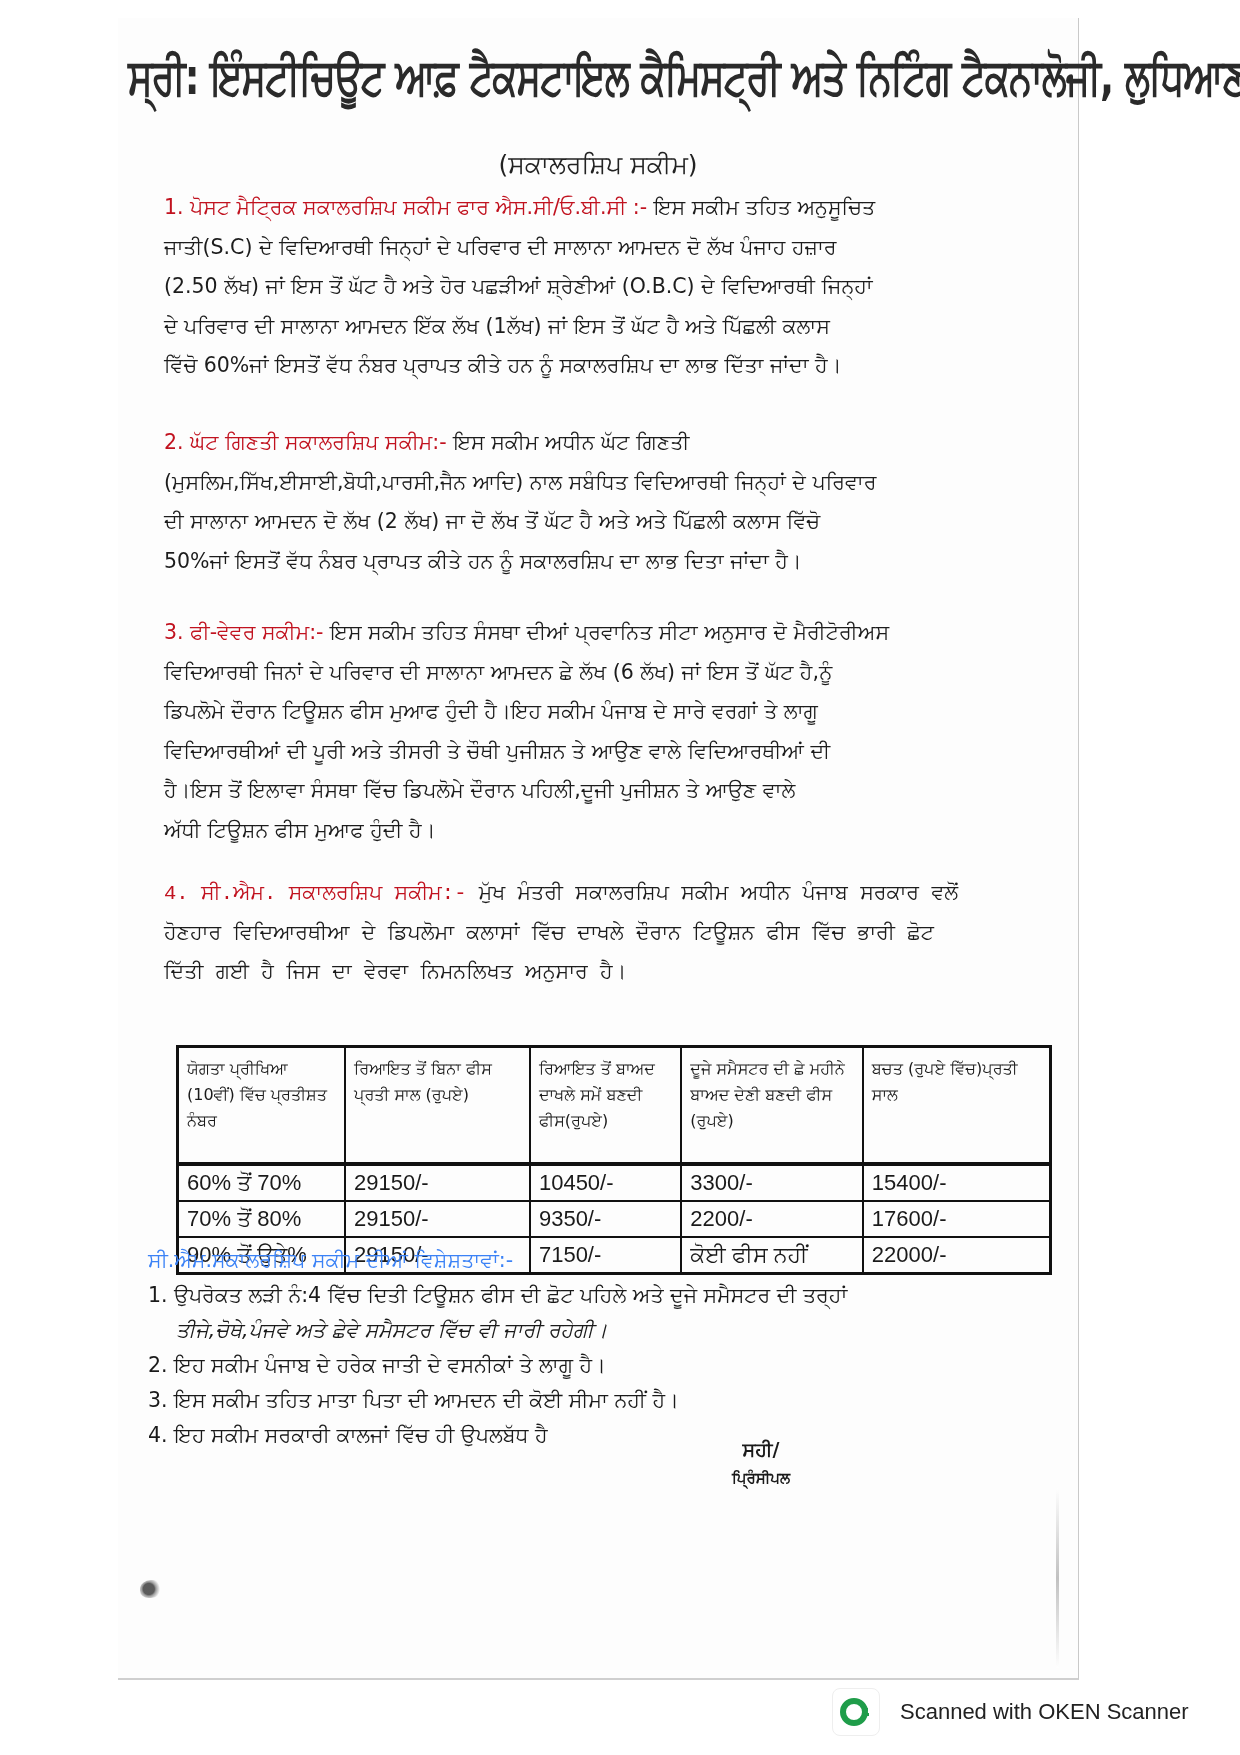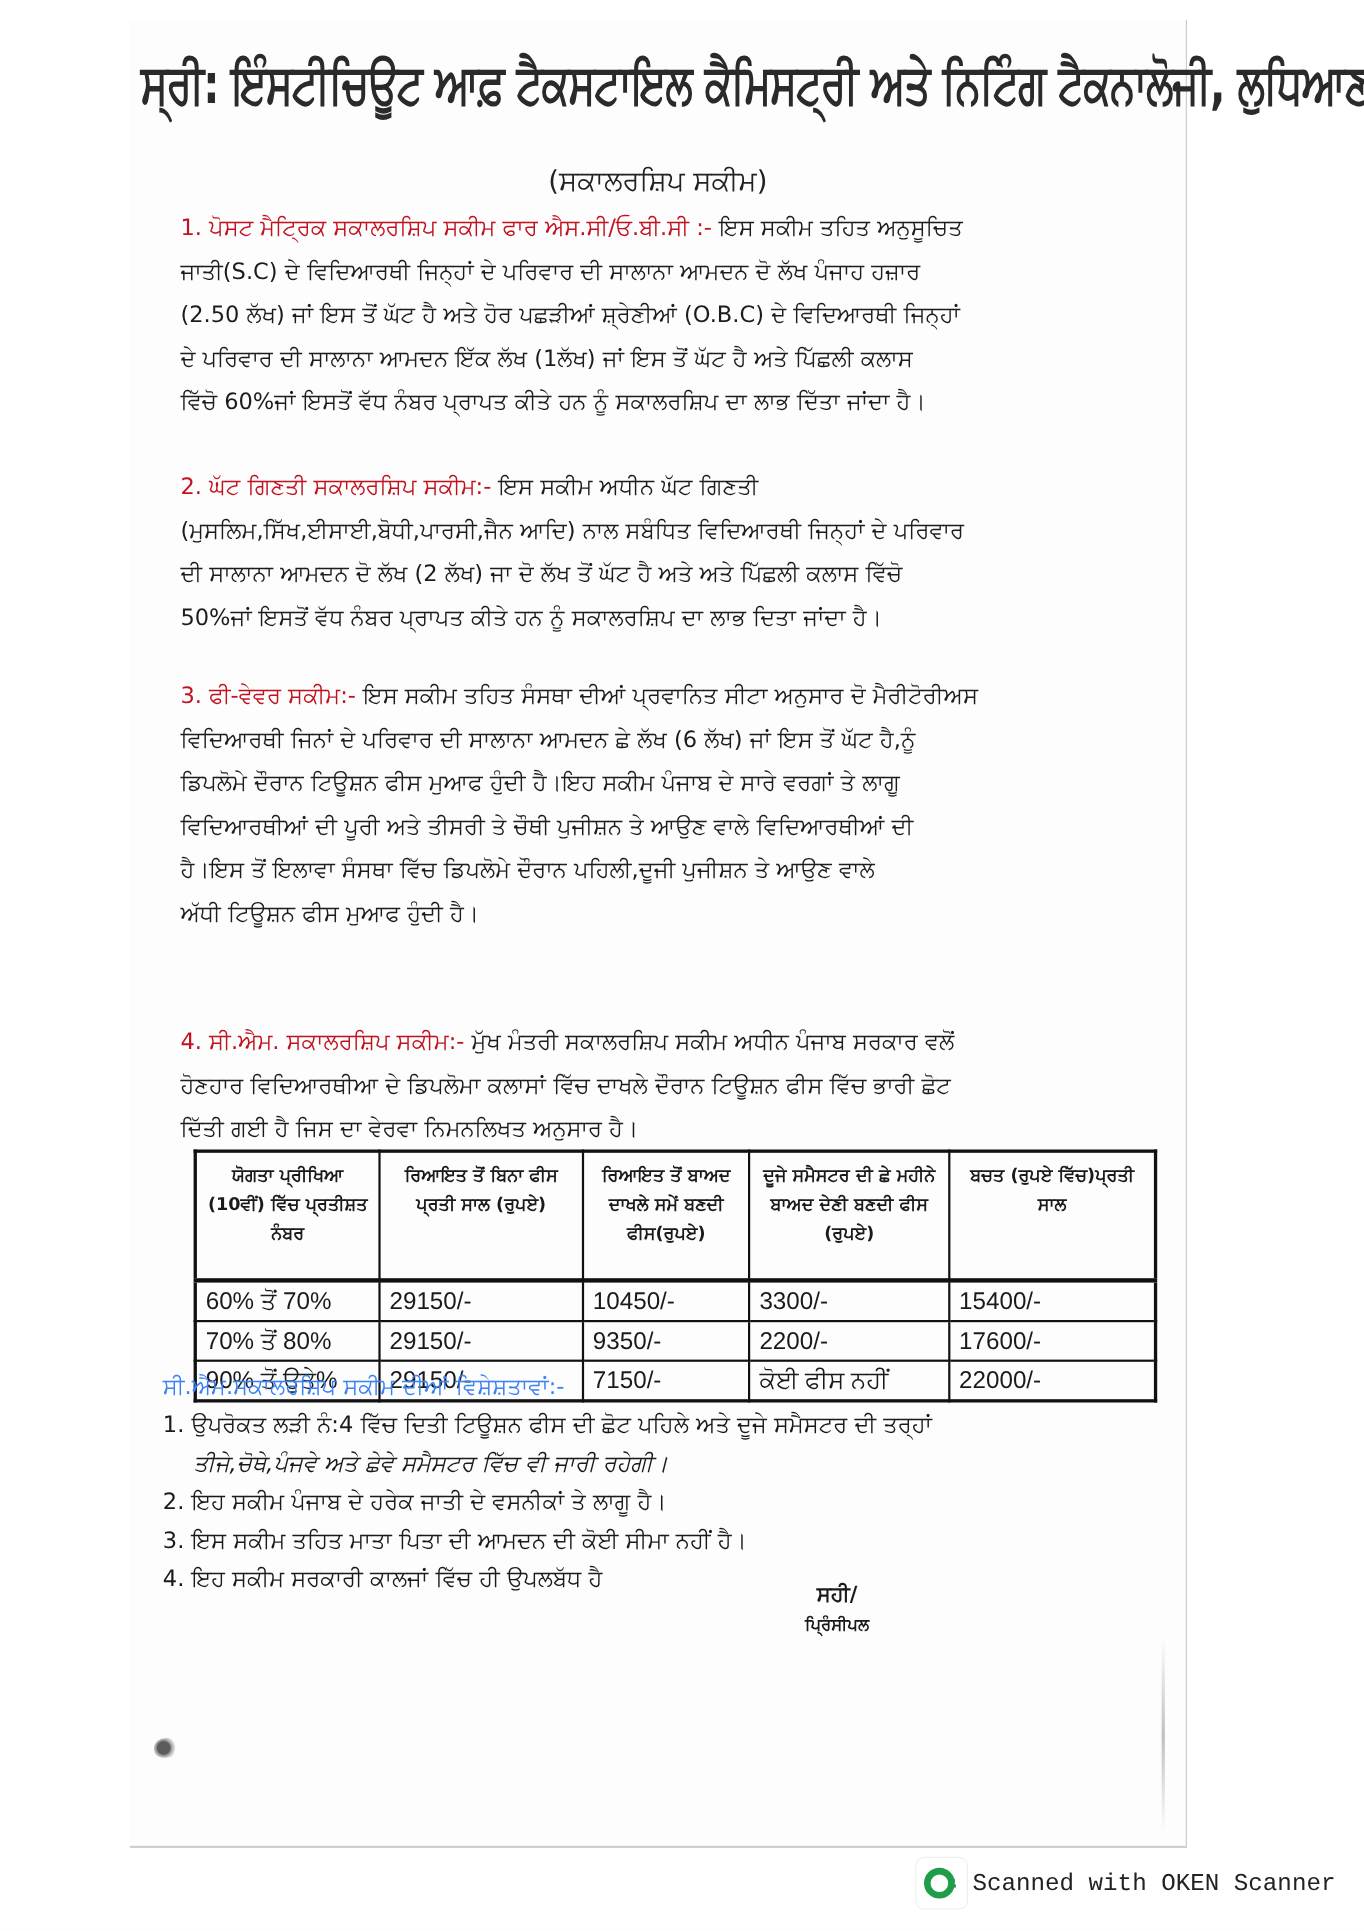--- a/index.html
+++ b/index.html
@@ -21,50 +21,50 @@
   .subtitle {
     position: absolute; left: 0; top: 132px; width: 960px; text-align: center;
     font-size: 25px; color: #222;
   }
   .section { position: absolute; left: 46px; width: 920px; font-size: 20.5px; line-height: 39.5px; color: #1c1c1c; }
   .section .line { white-space: nowrap; display: block; }
   .red { color: #c1121f; }
   .s1 { top: 170px; }
   .s2 { top: 405px; }
   .s3 { top: 595px; }
-  .s4 { top: 910px; }
+  .s4 { top: 856px; font-family: Liberation Mono, monospace; }
 
   table.fees {
     position: absolute; left: 58px; top: 1027px; width: 876px;
     border-collapse: collapse; border: 3px solid #111;
   }
   table.fees td, table.fees th {
     border: 2px solid #111; vertical-align: top; text-align: left; padding: 4px 8px;
   }
-  table.fees th { font-weight: bold; font-size: 16px; line-height: 26px; height: 102px; padding-top: 8px; text-align: center; }
+  table.fees th { font-weight: normal; font-size: 16px; line-height: 26px; height: 102px; padding-top: 8px; }
   table.fees td { font-family: "Liberation Sans", sans-serif; font-size: 22px; height: 30px; line-height: 30px; padding: 2px 8px; transform-origin: left; }
   table.fees tr.head-row { border-bottom: 4px solid #111; }
   .c1 { width: 132px; } .c2 { width: 148px; } .c3 { width: 118px; } .c4 { width: 145px; } .c5 { width: 150px; }
 
   .features { position: absolute; left: 30px; top: 1225px; width: 920px; font-size: 20.5px; line-height: 35px; }
   .features .heading { color: #3b82f6; display: block; }
   .features .item { display: block; white-space: nowrap; }
   .features .cont { display: block; padding-left: 28px; white-space: nowrap; font-style: italic; }
 
   .sign { position: absolute; left: 608px; top: 1420px; text-align: center; width: 70px; }
   .sign .s-label { font-size: 19px; font-weight: bold; display: block; }
   .sign .s-title { font-size: 15px; font-weight: bold; display: block; margin-top: 8px; }
 
   .smudge { position: absolute; left: 22px; top: 1562px; width: 22px; height: 18px; border-radius: 50% 40% 50% 40%;
     background: radial-gradient(circle at 40% 50%, #333 0 35%, #888 45%, transparent 70%); opacity: .8; }
   .edge-mark { position: absolute; left: 938px; top: 1470px; width: 3px; height: 180px; background: linear-gradient(#fff, #999, #fff); opacity: .6; }
 
   .watermark { position: absolute; left: 832px; top: 1688px; height: 48px; display: flex; align-items: center; }
   .wm-logo { width: 46px; height: 46px; border-radius: 8px; border: 1px solid #eee; background: #fff; display: flex; align-items: center; justify-content: center; }
-  .wm-text { margin-left: 4px; font-family: Liberation Mono, monospace; font-size: 22px; color: #222; white-space: nowrap; text-align: right; }
+  .wm-text { margin-left: 20px; font-family: Liberation Sans, sans-serif; font-size: 22px; color: #222; white-space: nowrap; text-align: right; }
 </style>
 </head>
 <body>
 
 <div class="page">
 
   <div class="title">ਸ੍ਰੀ: ਇੰਸਟੀਚਿਊਟ ਆਫ਼ ਟੈਕਸਟਾਇਲ ਕੈਮਿਸਟ੍ਰੀ ਅਤੇ ਨਿਟਿੰਗ ਟੈਕਨਾਲੋਜੀ, ਲੁਧਿਆਣਾ।</div>
   <div class="subtitle">(ਸਕਾਲਰਸ਼ਿਪ ਸਕੀਮ)</div>
 
   <div class="section s1">

